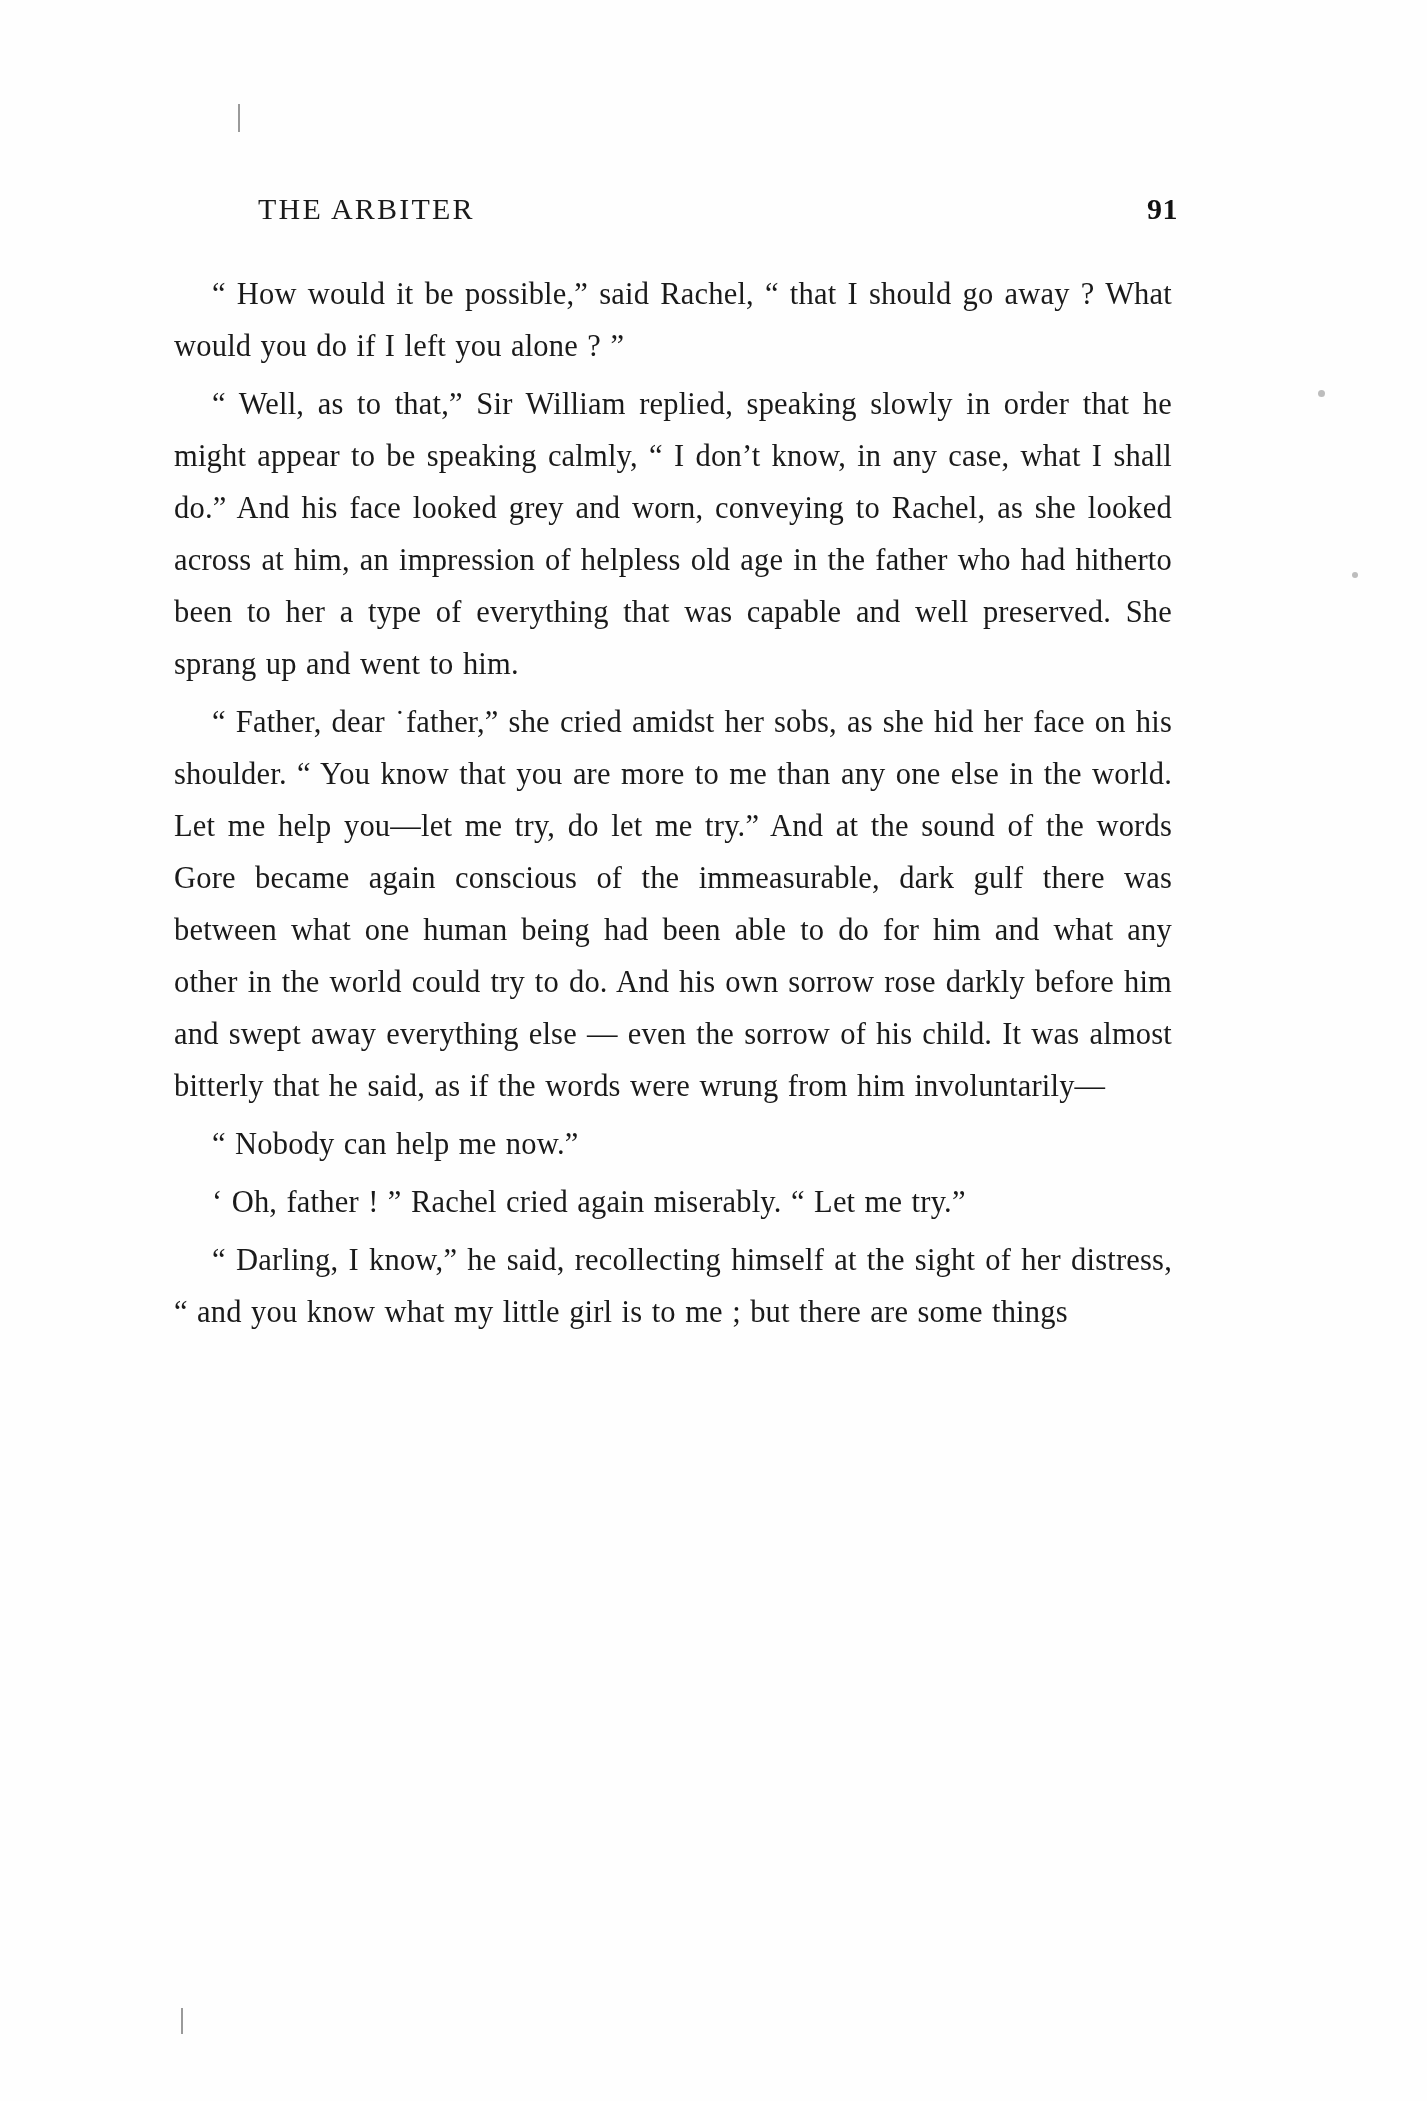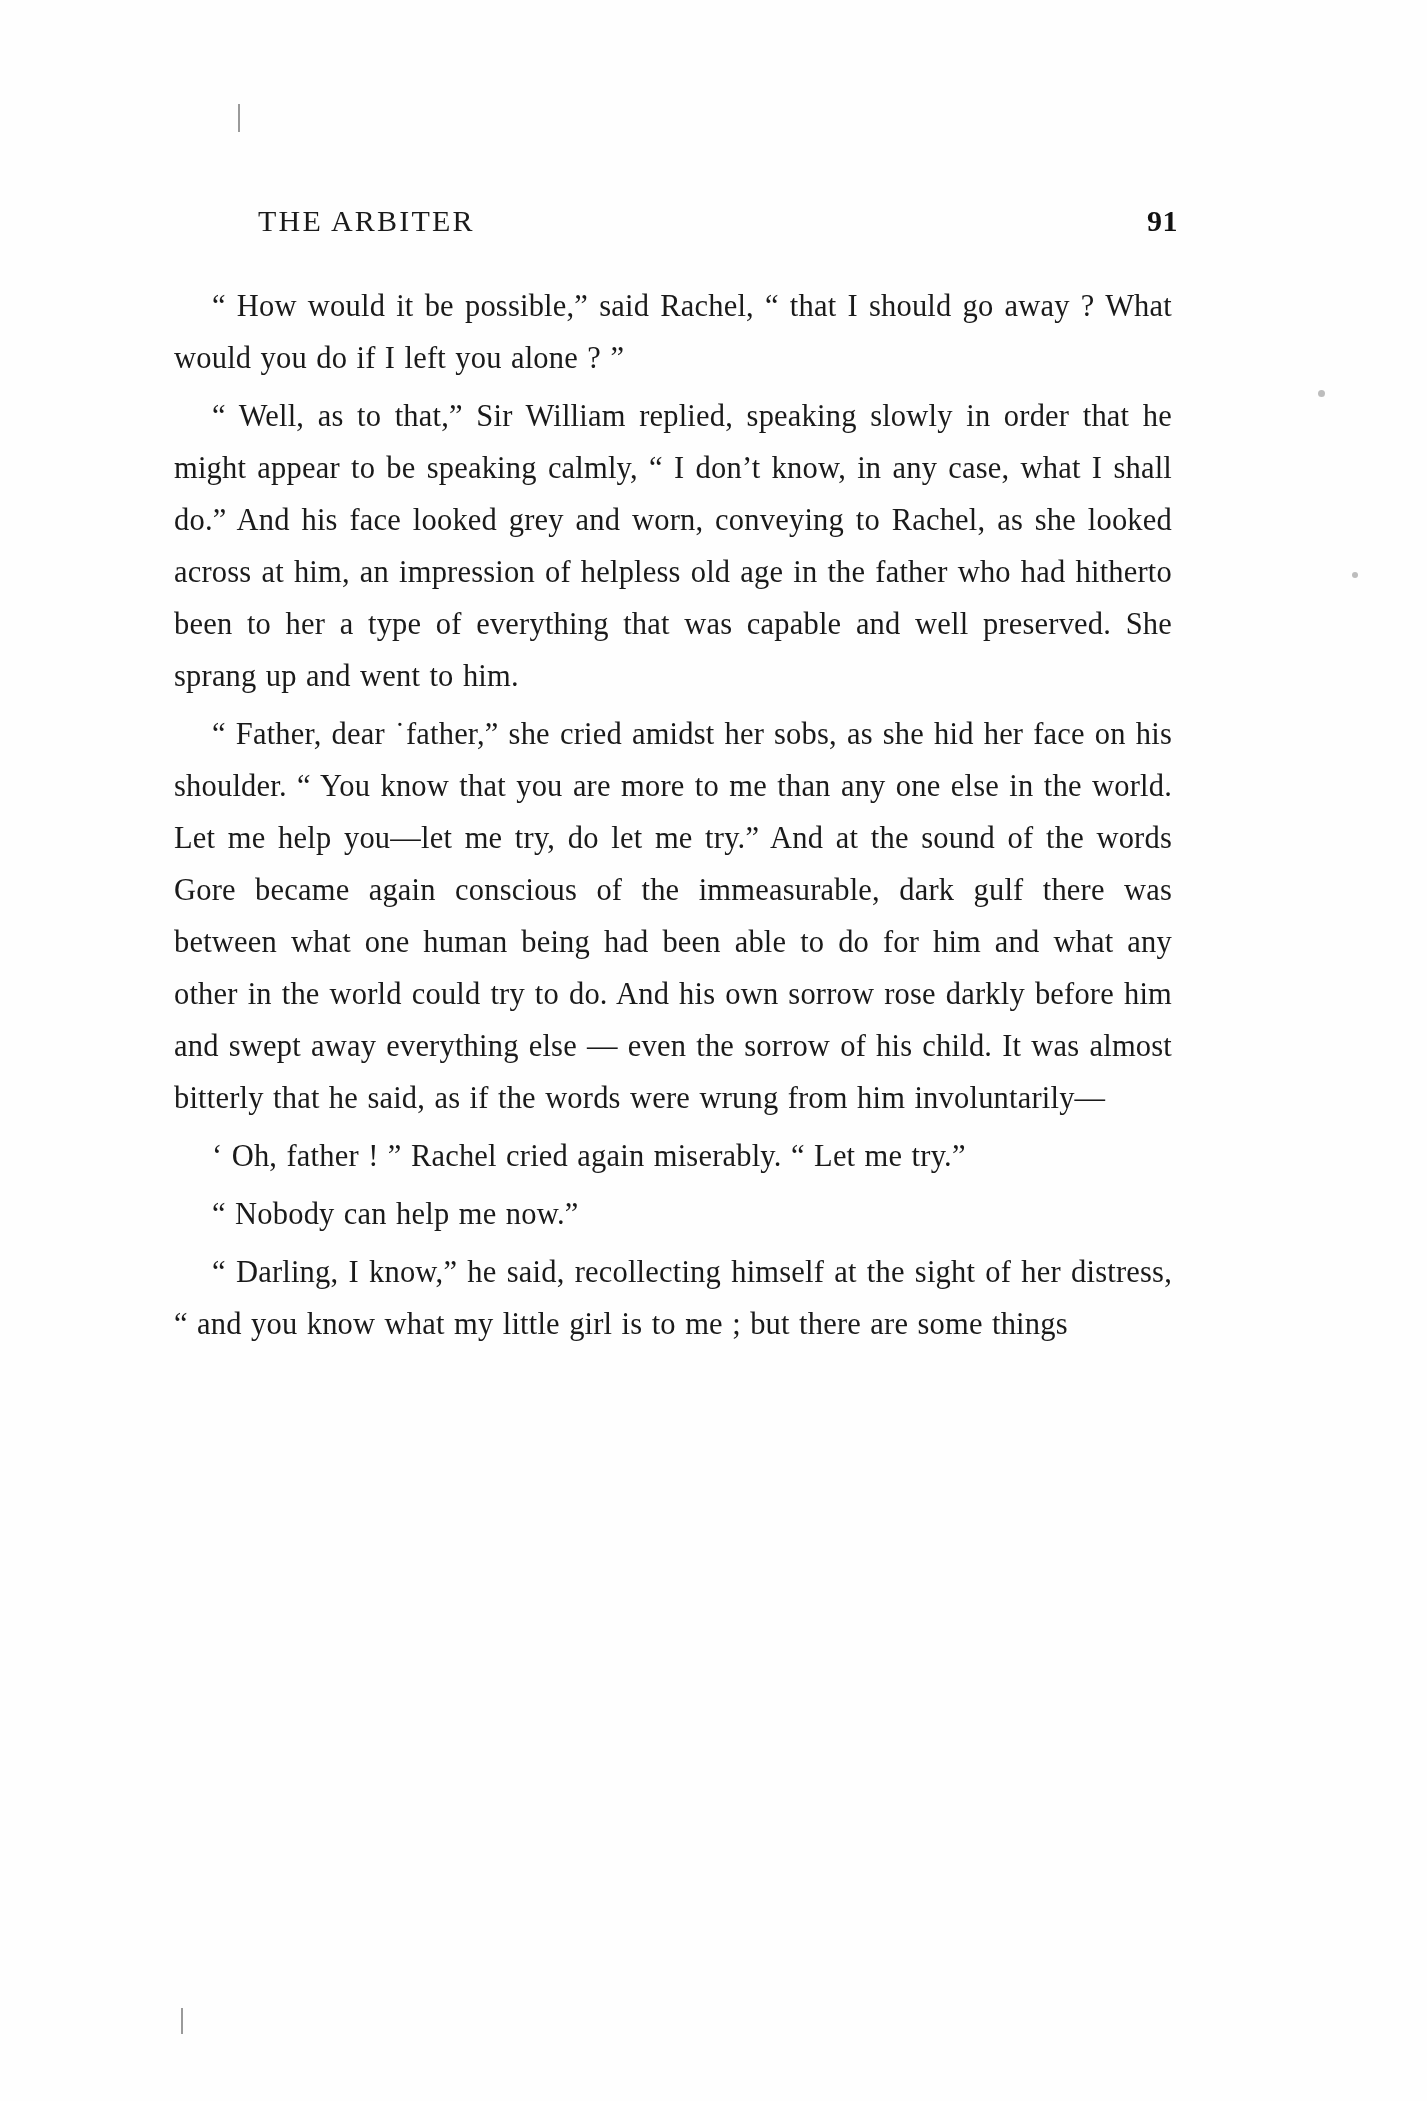--- a/index.html
+++ b/index.html
@@ -14,21 +14,21 @@
   .page {
     position: relative;
     width: 1427px;
     height: 2101px;
     background: #fefefe;
     overflow: hidden;
   }
   .content {
     position: absolute;
     left: 168px;
-    top: 204px;
+    top: 192px;
     width: 1010px;
   }
   .header {
     display: flex;
     align-items: baseline;
     justify-content: space-between;
     margin-bottom: 42px;
     padding-left: 90px;
   }
   .running-title {
@@ -82,19 +82,19 @@
 
     <div class="header">
       <span class="running-title">THE ARBITER</span>
       <span class="folio">91</span>
     </div>
 
     <div class="body-text">
       <p>“ How would it be possible,” said Rachel, “ that I should go away ?   What would you do if I left you alone ? ”</p>
       <p>“ Well, as to that,” Sir William replied, speaking slowly in order that he might appear to be speaking calmly, “ I don’t know, in any case, what I shall do.”   And his face looked grey and worn, conveying to Rachel, as she looked across at him, an impression of helpless old age in the father who had hitherto been to her a type of everything that was capable and well preserved.   She sprang up and went to him.</p>
       <p>“ Father, dear ˙father,” she cried amidst her sobs, as she hid her face on his shoulder.   “ You know that you are more to me than any one else in the world.   Let me help you—let me try, do let me try.”   And at the sound of the words Gore became again conscious of the immeasurable, dark gulf there was between what one human being had been able to do for him and what any other in the world could try to do.   And his own sorrow rose darkly before him and swept away everything else — even the sorrow of his child.   It was almost bitterly that he said, as if the words were wrung from him involuntarily—</p>
+      <p>“ Nobody can help me now.”</p>
       <p>‘ Oh, father ! ” Rachel cried again miserably. “ Let me try.”</p>
-      <p>“ Nobody can help me now.”</p>
       <p class="last">“ Darling, I know,” he said, recollecting himself at the sight of her distress, “ and you know what my little girl is to me ; but there are some things</p>
     </div>
 
   </div>
 </div>
 
 </body></html>

